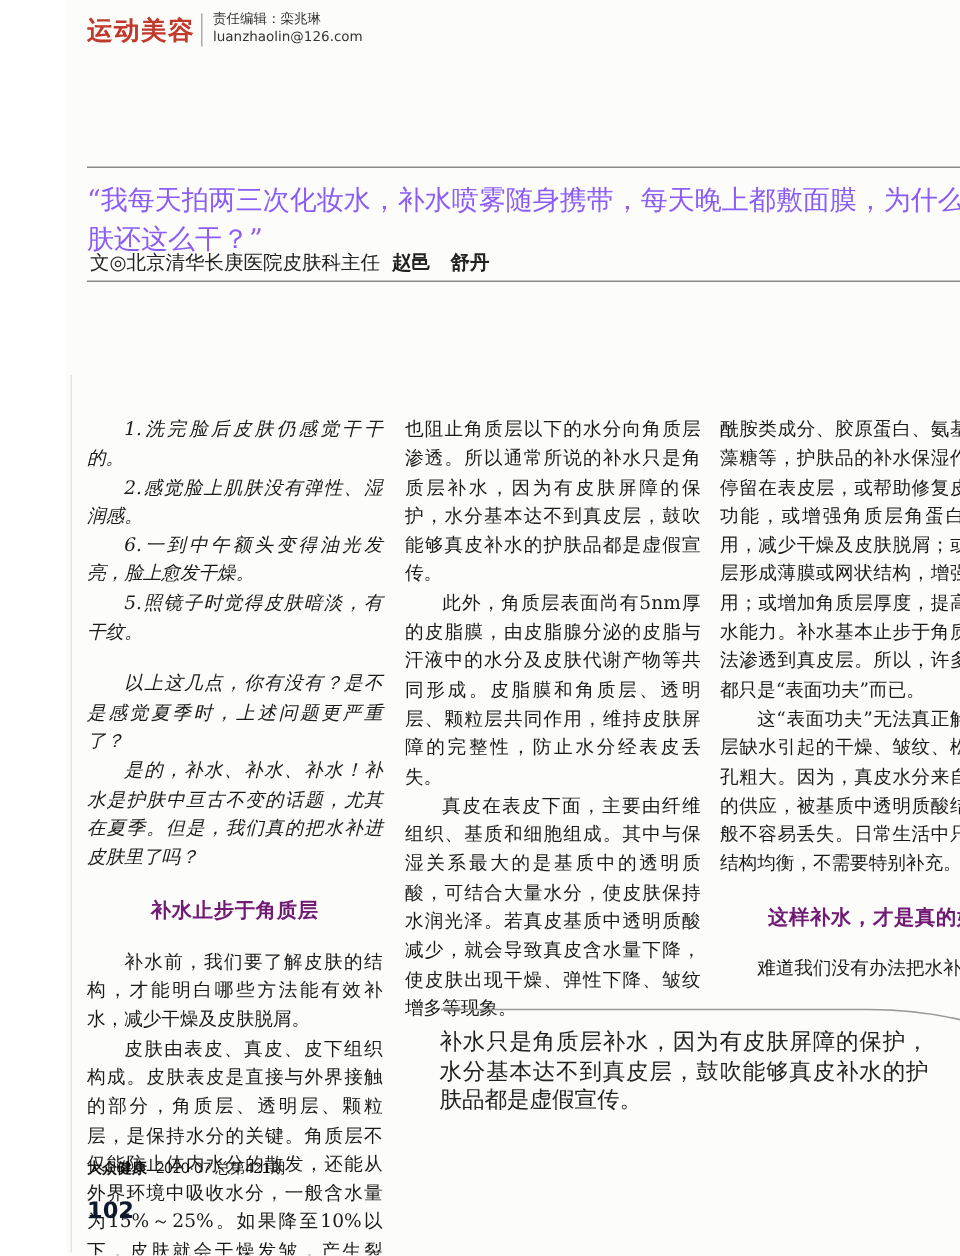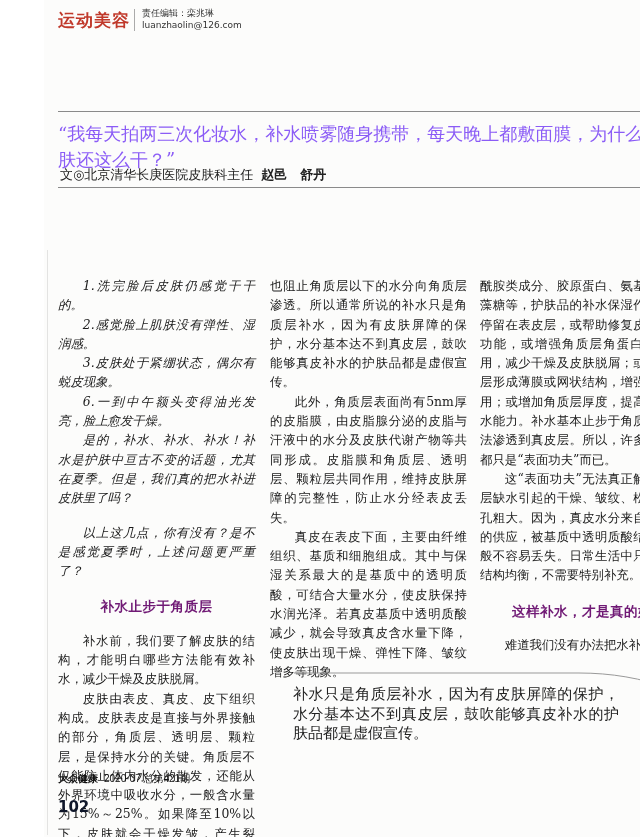--- a/index.html
+++ b/index.html
@@ -63,24 +63,24 @@
   <div class="rule rule-1"></div>
   <div class="lead-quote">“我每天拍两三次化妆水，补水喷雾随身携带，每天晚上都敷面膜，为什么皮肤还这么干？”</div>
   <div class="byline">
     <span>文◎北京清华长庚医院皮肤科主任</span><span class="authors">赵邑　舒丹</span>
   </div>
   <div class="rule rule-2"></div>
 
   <div class="col col-1">
     <p class="kai">1.洗完脸后皮肤仍感觉干干的。</p>
     <p class="kai">2.感觉脸上肌肤没有弹性、湿润感。</p>
-    <p class="kai">3.皮肤处于紧绷状态，偶尔有蜕皮现象。</p>
     <p class="kai">6.一到中午额头变得油光发亮，脸上愈发干燥。</p>
+    <p class="kai">5.照镜子时觉得皮肤暗淡，有干纹。</p>
+    <p class="kai gap-top">以上这几点，你有没有？是不是感觉夏季时，上述问题更严重了？</p>
     <p class="kai">是的，补水、补水、补水！补水是护肤中亘古不变的话题，尤其在夏季。但是，我们真的把水补进皮肤里了吗？</p>
-    <p class="kai gap-top">以上这几点，你有没有？是不是感觉夏季时，上述问题更严重了？</p>
     <h3>补水止步于角质层</h3>
     <p>补水前，我们要了解皮肤的结构，才能明白哪些方法能有效补水，减少干燥及皮肤脱屑。</p>
     <p>皮肤由表皮、真皮、皮下组织构成。皮肤表皮是直接与外界接触的部分，角质层、透明层、颗粒层，是保持水分的关键。角质层不仅能防止体内水分的散发，还能从外界环境中吸收水分，一般含水量为15%～25%。如果降至10%以下，皮肤就会干燥发皱，产生裂纹、细屑。透明层和颗粒层构成了一个防水屏障，使水分既不易从体外渗入，</p>
   </div>
 
   <div class="col col-2">
     <p class="noindent">也阻止角质层以下的水分向角质层渗透。所以通常所说的补水只是角质层补水，因为有皮肤屏障的保护，水分基本达不到真皮层，鼓吹能够真皮补水的护肤品都是虚假宣传。</p>
     <p>此外，角质层表面尚有5nm厚的皮脂膜，由皮脂腺分泌的皮脂与汗液中的水分及皮肤代谢产物等共同形成。皮脂膜和角质层、透明层、颗粒层共同作用，维持皮肤屏障的完整性，防止水分经表皮丢失。</p>
     <p>真皮在表皮下面，主要由纤维组织、基质和细胞组成。其中与保湿关系最大的是基质中的透明质酸，可结合大量水分，使皮肤保持水润光泽。若真皮基质中透明质酸减少，就会导致真皮含水量下降，使皮肤出现干燥、弹性下降、皱纹增多等现象。</p>
   </div>

